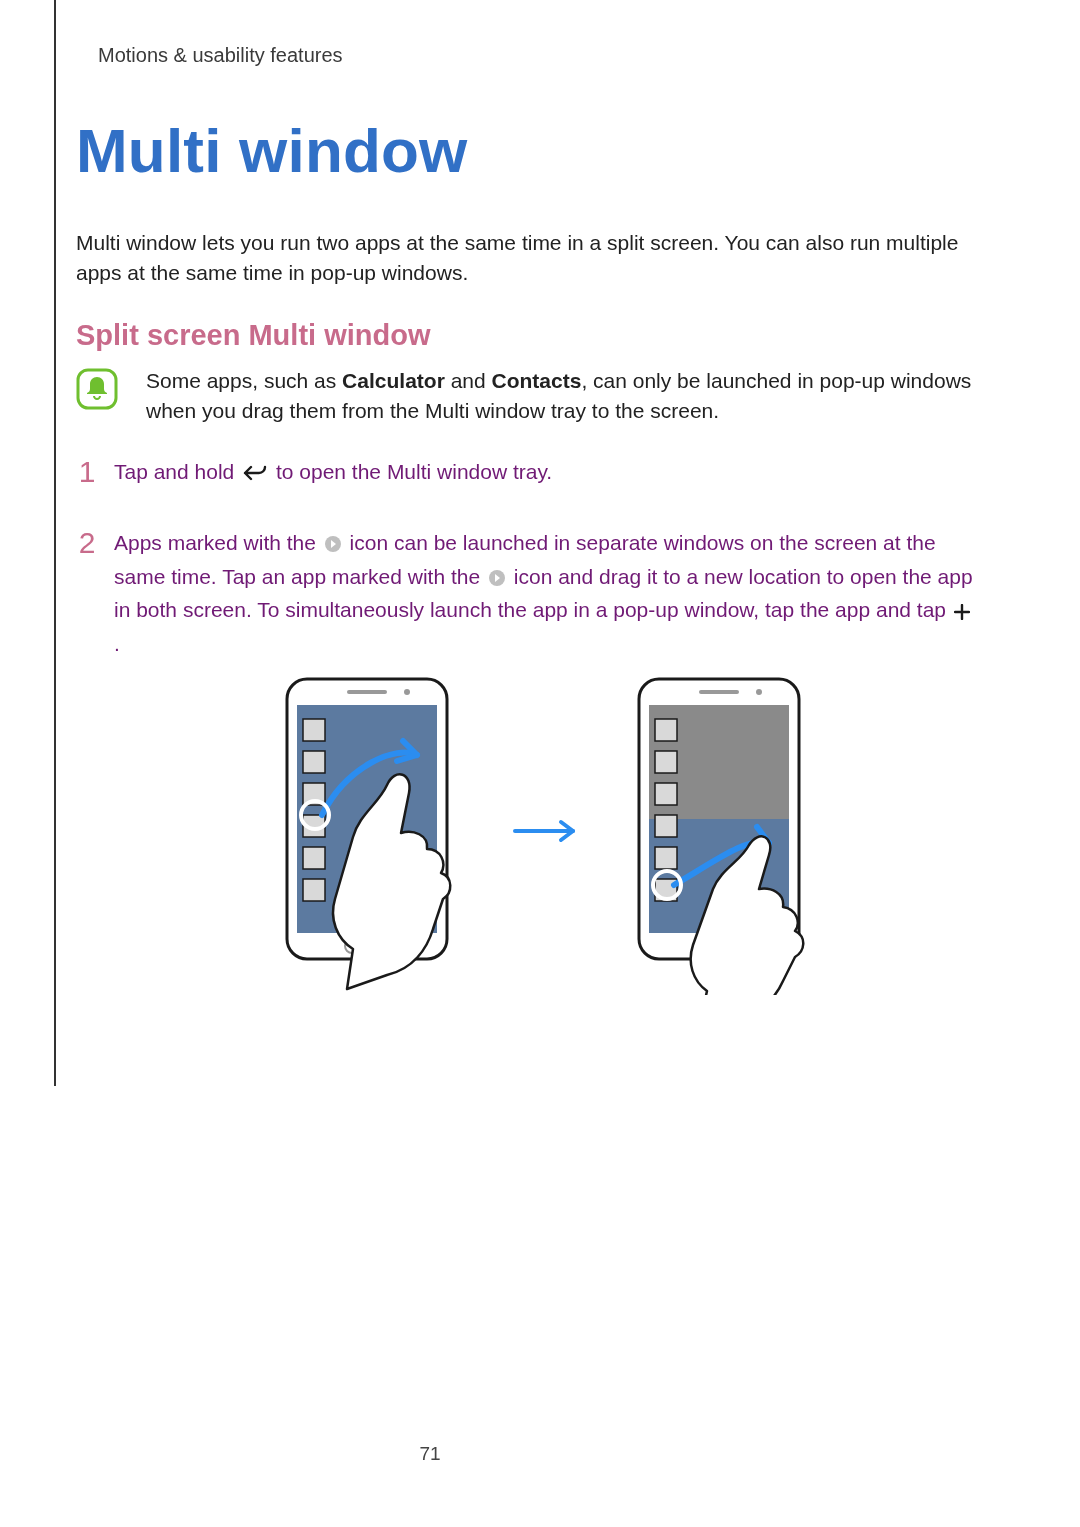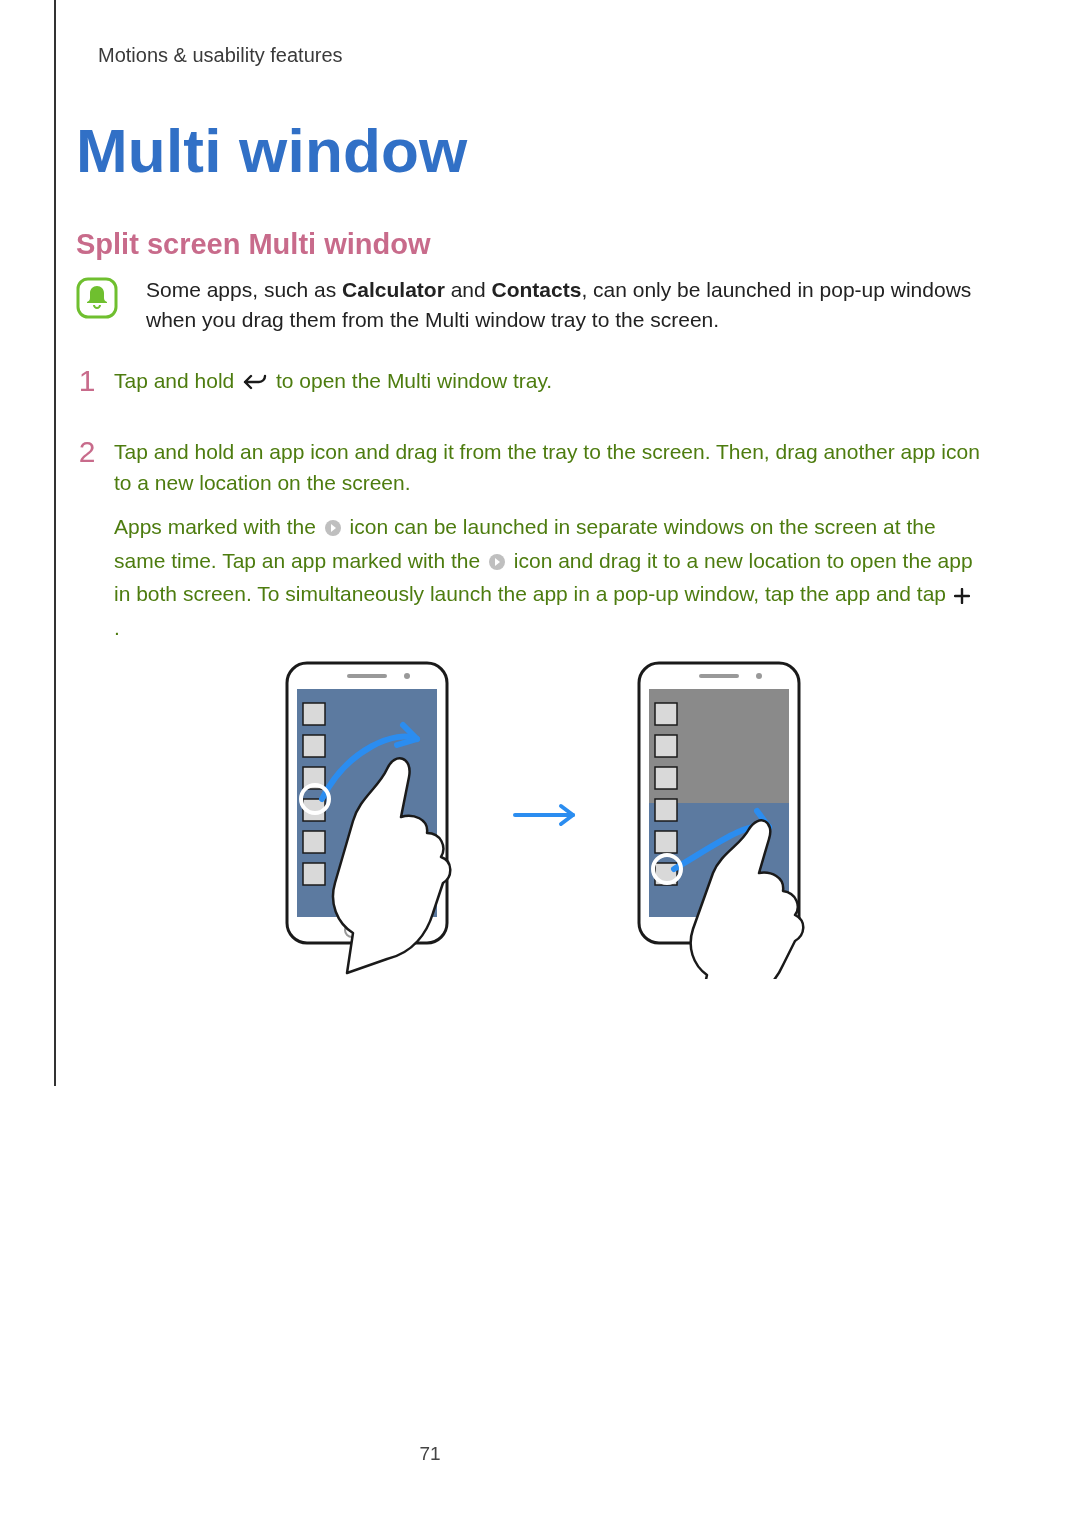--- a/index.html
+++ b/index.html
@@ -82,21 +82,21 @@
     font-weight: 400;
     line-height: 1;
     width: 22px;
     flex: 0 0 auto;
     text-align: center;
     font-family: "Segoe UI Light", "Segoe UI", Arial, sans-serif;
   }
   .step-body {
     font-size: 21px;
     line-height: 1.45;
-    color: #4d7c0f;
+    color: #701a75;
   }
   .step-body p { margin: 0 0 14px 0; }
   .inline-icon {
     display: inline-block;
     vertical-align: -3px;
     margin: 0 2px;
   }
   .figure-row {
     display: flex;
     justify-content: center;
@@ -123,20 +123,21 @@
 
 <div class="page">
   <div class="margin-rule"></div>
 
   <div class="running-head">Motions &amp; usability features</div>
 
   <div class="content">
 
     <h1 class="title">Multi window</h1>
 
+    <p class="body">Multi window lets you run two apps at the same time in a split screen. You can also run multiple apps at the same time in pop-up windows.</p>
 
     <h2 class="section">Split screen Multi window</h2>
 
     <div class="note-row">
       <span class="note-icon">
         <svg width="42" height="42" viewBox="0 0 42 42">
           <rect x="2" y="2" width="38" height="38" rx="10" ry="10" fill="none" stroke="#6fbf2f" stroke-width="3"></rect>
           <path d="M21 9c-4 0-7 3-7 7v5c0 2-1 3-3 4v1h20v-1c-2-1-3-2-3-4v-5c0-4-3-7-7-7z" fill="#6fbf2f"></path>
           <path d="M18 28c0 1.6 1.4 3 3 3s3-1.4 3-3" fill="none" stroke="#6fbf2f" stroke-width="2"></path>
         </svg>
@@ -157,21 +158,20 @@
             </svg>
           </span>
           <span> to open the Multi window tray.</span>
         </p>
       </div>
     </div>
 
     <div class="step">
       <div class="step-num">2</div>
       <div class="step-body">
-        <p>Tap and hold an app icon and drag it from the tray to the screen. Then, drag another app icon to a new location on the screen.</p>
         <p>
           <span>Apps marked with the </span>
           <span class="inline-icon">
             <svg width="18" height="18" viewBox="0 0 18 18">
               <circle cx="9" cy="9" r="8" fill="#bfbfbf"></circle>
               <path d="M7 5 L12 9 L7 13 Z" fill="#ffffff"></path>
             </svg>
           </span>
           <span> icon can be launched in separate windows on the screen at the same time. Tap an app marked with the </span>
           <span class="inline-icon">

